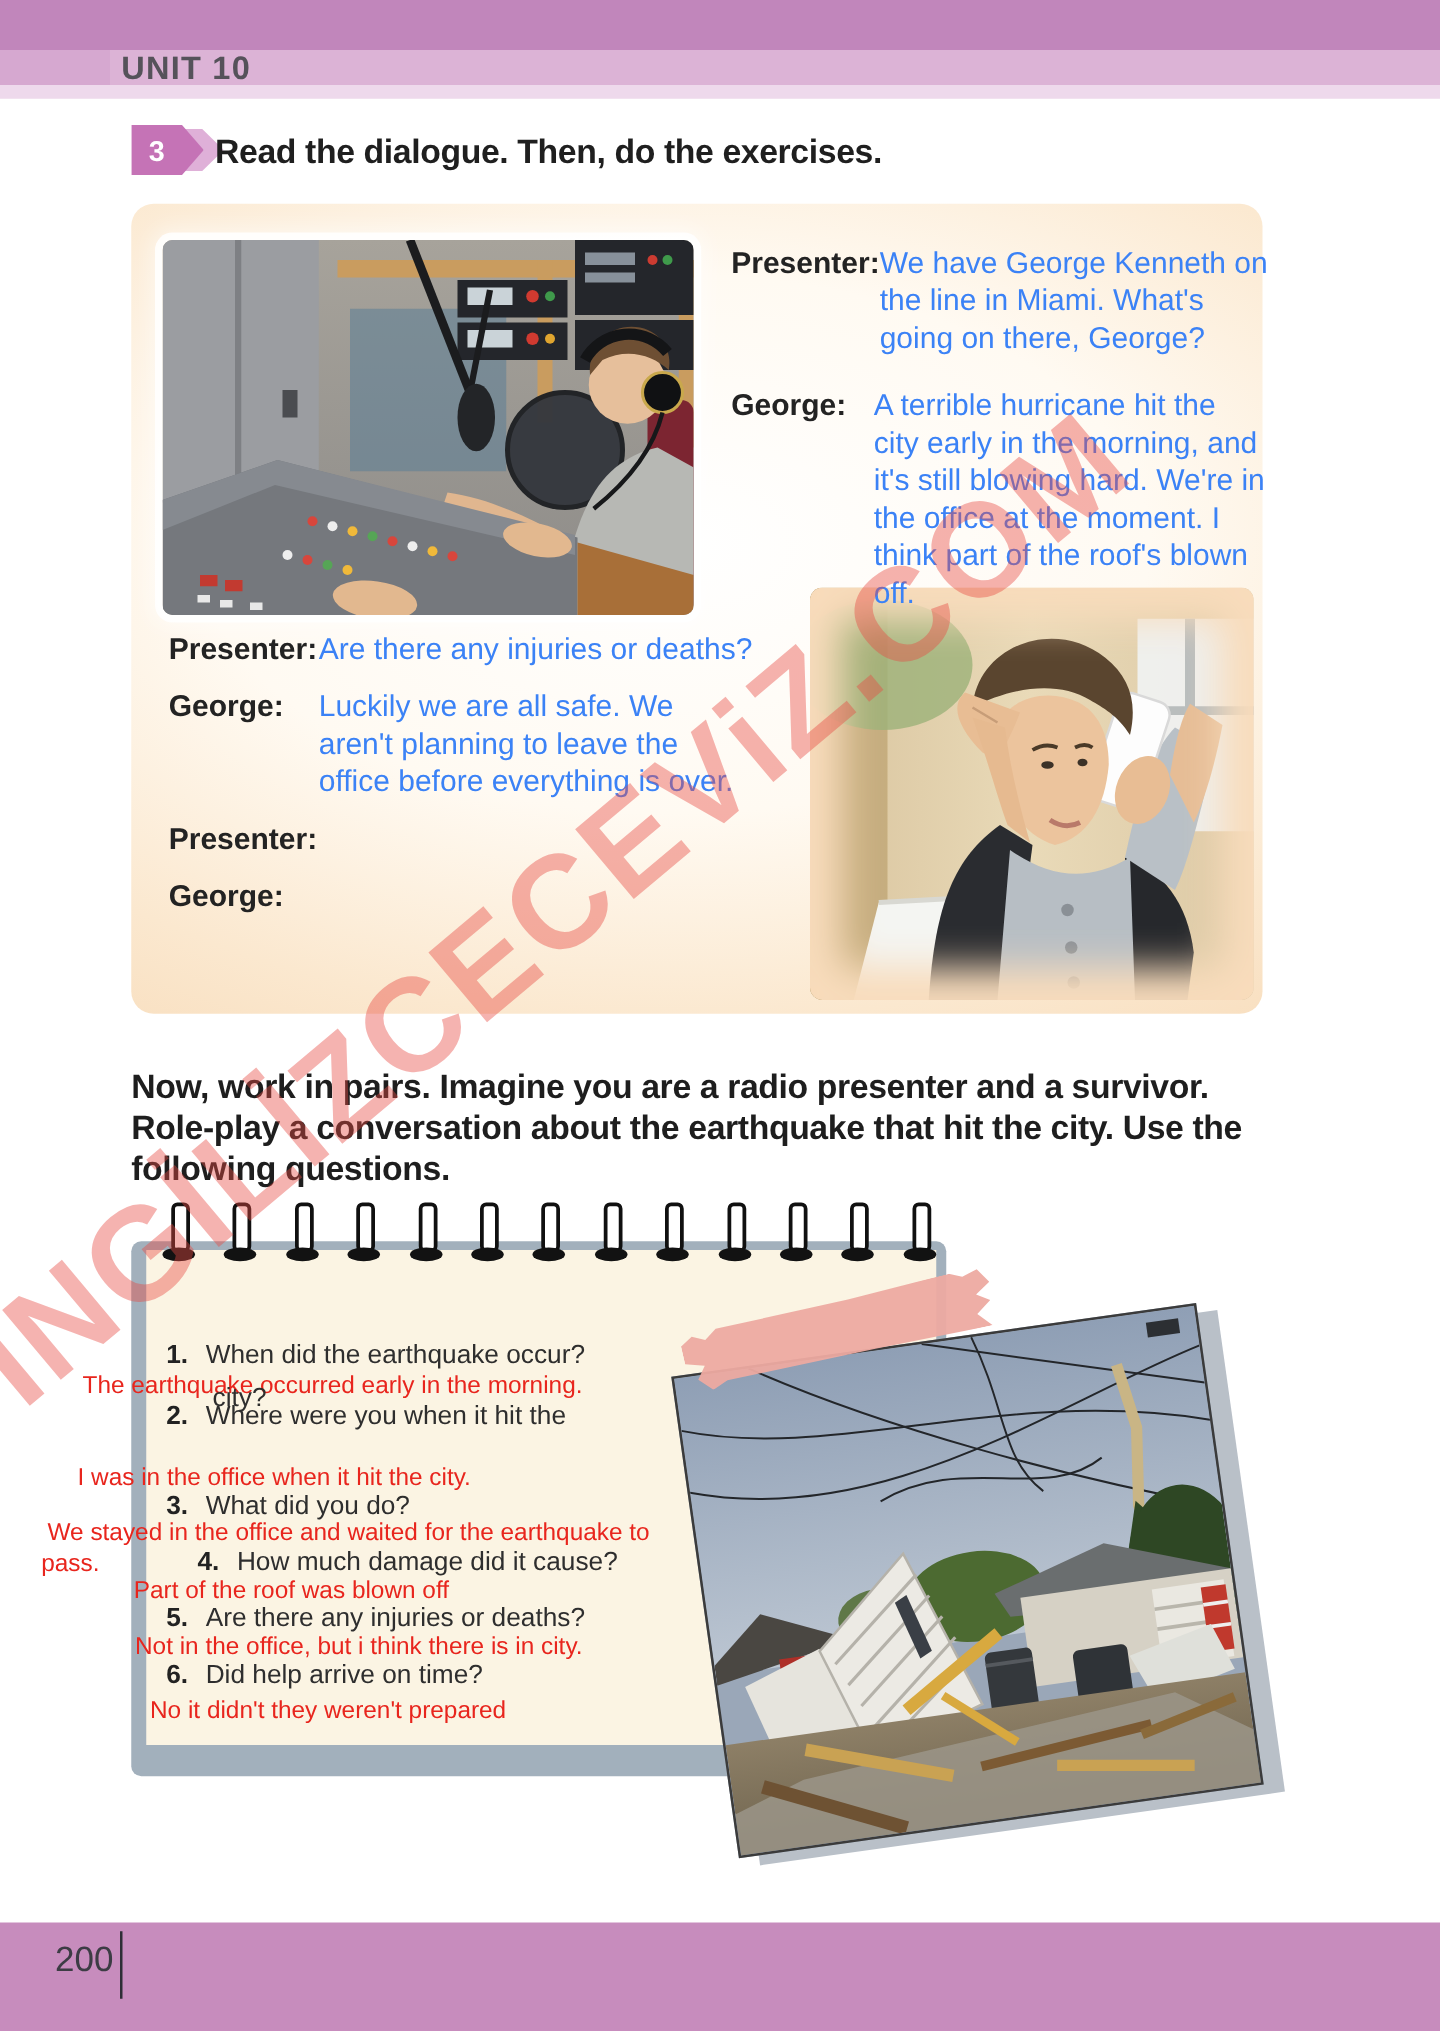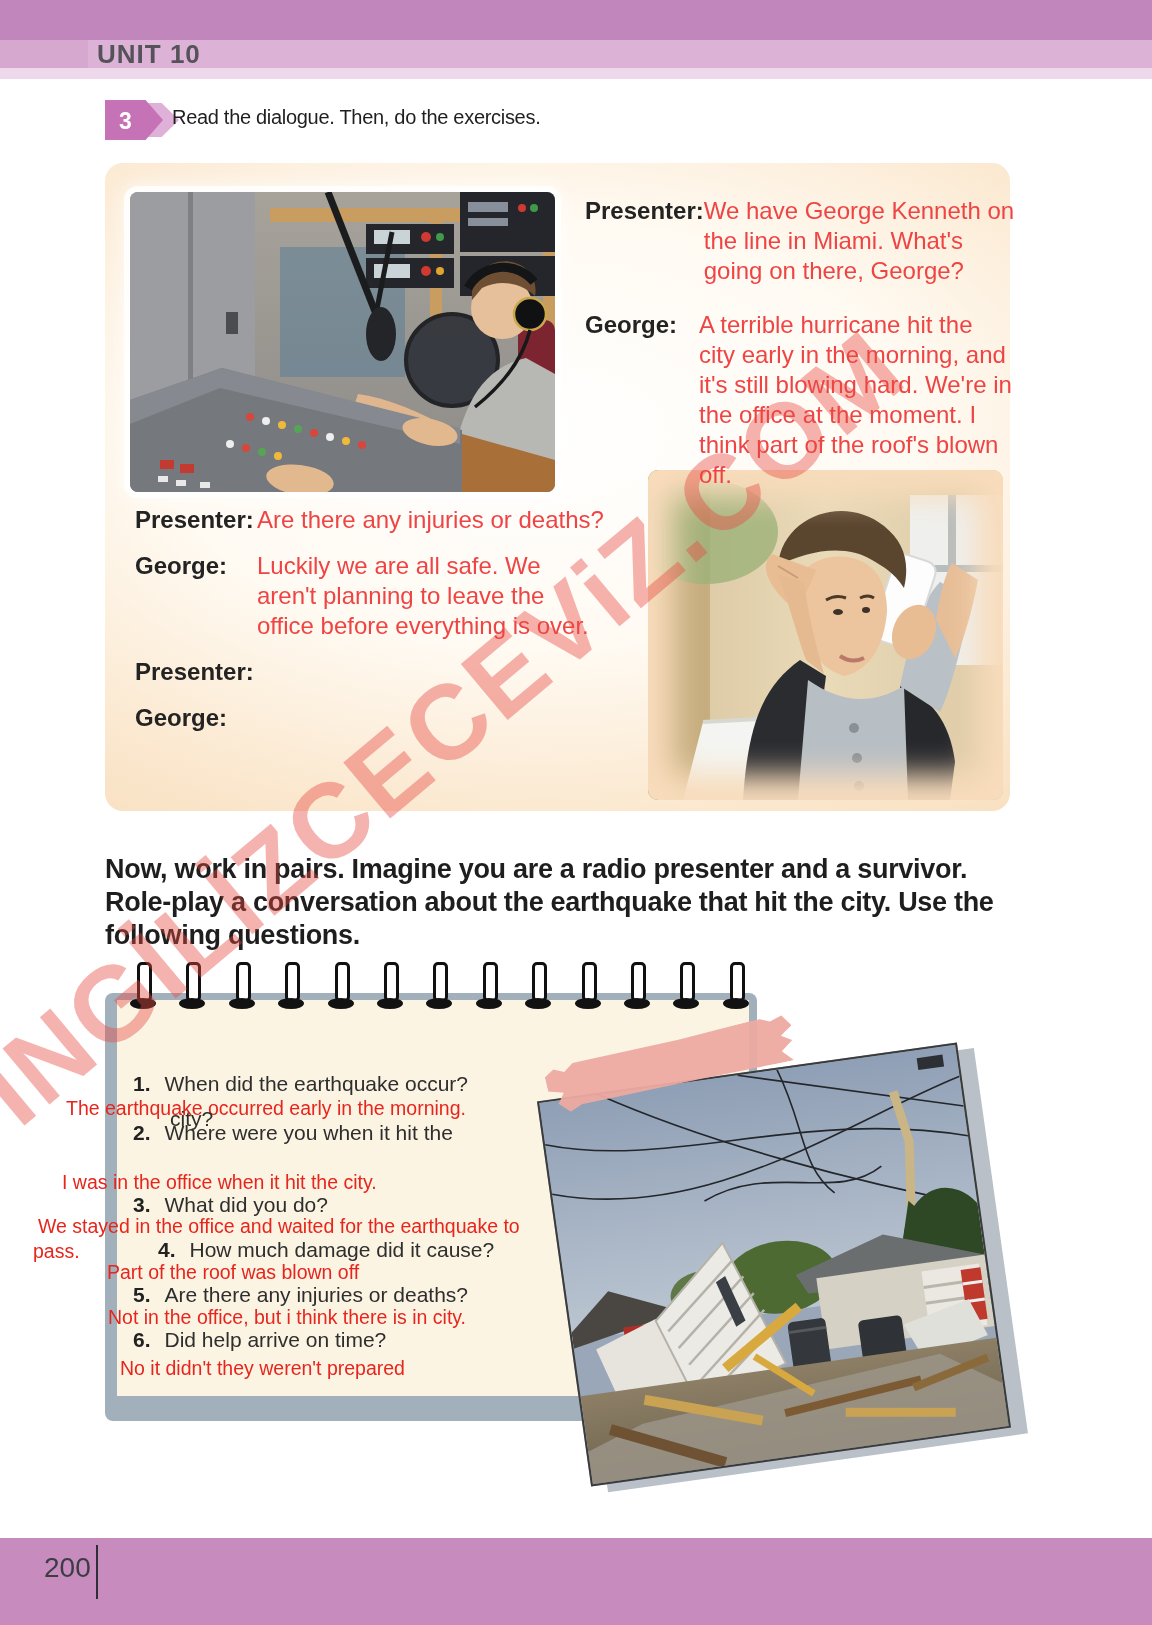--- a/index.html
+++ b/index.html
@@ -14,38 +14,38 @@
   .unitlabel{position:absolute;left:97px;top:40px;height:28px;line-height:28px;
              font-size:26px;font-weight:bold;color:#55525a;letter-spacing:1px;}
 
   
   .badge-back{position:absolute;left:121px;top:103px;width:58px;height:34px;background:#dfb0d8;
               clip-path:polygon(0 0,70% 0,100% 50%,70% 100%,0 100%);}
   .badge{position:absolute;left:105px;top:100px;width:58px;height:40px;background:#c573b6;
          clip-path:polygon(0 0,70% 0,100% 50%,70% 100%,0 100%);
          color:#fff;font-weight:bold;font-size:23px;text-align:left;}
   .badge span{display:block;margin:8px 0 0 14px;}
-  .ex-title{position:absolute;left:172px;top:106px;font-size:20px;font-weight:normal;color:#1f1f1f;letter-spacing:-0.3px;}
+  .ex-title{position:absolute;left:172px;top:106px;font-size:27px;font-weight:bold;color:#1f1f1f;letter-spacing:-0.3px;}
 
   
   .dlg-box{position:absolute;left:105px;top:163px;width:905px;height:648px;border-radius:18px;
            background:radial-gradient(120% 95% at 48% 42%, #ffffff 0%, #fffaf2 35%, #fbe8cf 62%, #f4d0a6 100%);}
   .photo-studio{position:absolute;left:130px;top:192px;width:425px;height:300px;border-radius:8px;overflow:hidden;
                 box-shadow:0 0 0 6px rgba(255,255,255,.85),0 0 16px 10px rgba(255,255,255,.45);}
   .photo-phone{position:absolute;left:648px;top:470px;width:355px;height:330px;border-radius:10px;overflow:hidden;}
   .photo-phone .fade{position:absolute;inset:0;box-shadow:inset 0 0 30px 26px #f8dcbc;border-radius:10px;}
 
   .dlg-col{position:absolute;}
   .dlg-col.right{left:585px;top:196px;width:430px;}
   .dlg-col.left{left:135px;top:505px;width:470px;}
-  .dlg-row{display:flex;margin-bottom:24px;justify-content:space-between;}
+  .dlg-row{display:flex;margin-bottom:24px;}
   .dlg-col.left .dlg-row{margin-bottom:16px;}
   .dlg-speaker{flex:0 0 114px;font-weight:bold;font-size:24px;line-height:30px;color:#232323;}
   .dlg-col.left .dlg-speaker{flex:0 0 120px;}
-  .dlg-text{font-size:24px;line-height:30px;color:#ef4444;}
+  .dlg-text{font-size:24px;line-height:30px;color:#3b82f6;}
   .dlg-col.right .dlg-text{width:316px;}
   .dlg-col.left .dlg-text{width:348px;}
 
   
   .instruction{position:absolute;left:105px;top:853px;width:930px;font-size:27px;line-height:33px;
                font-weight:bold;color:#1e1e1e;letter-spacing:-0.3px;}
 
   
   .pad-back{position:absolute;left:105px;top:993px;width:652px;height:428px;background:#a2b0bc;
             border-radius:8px;z-index:10;}

